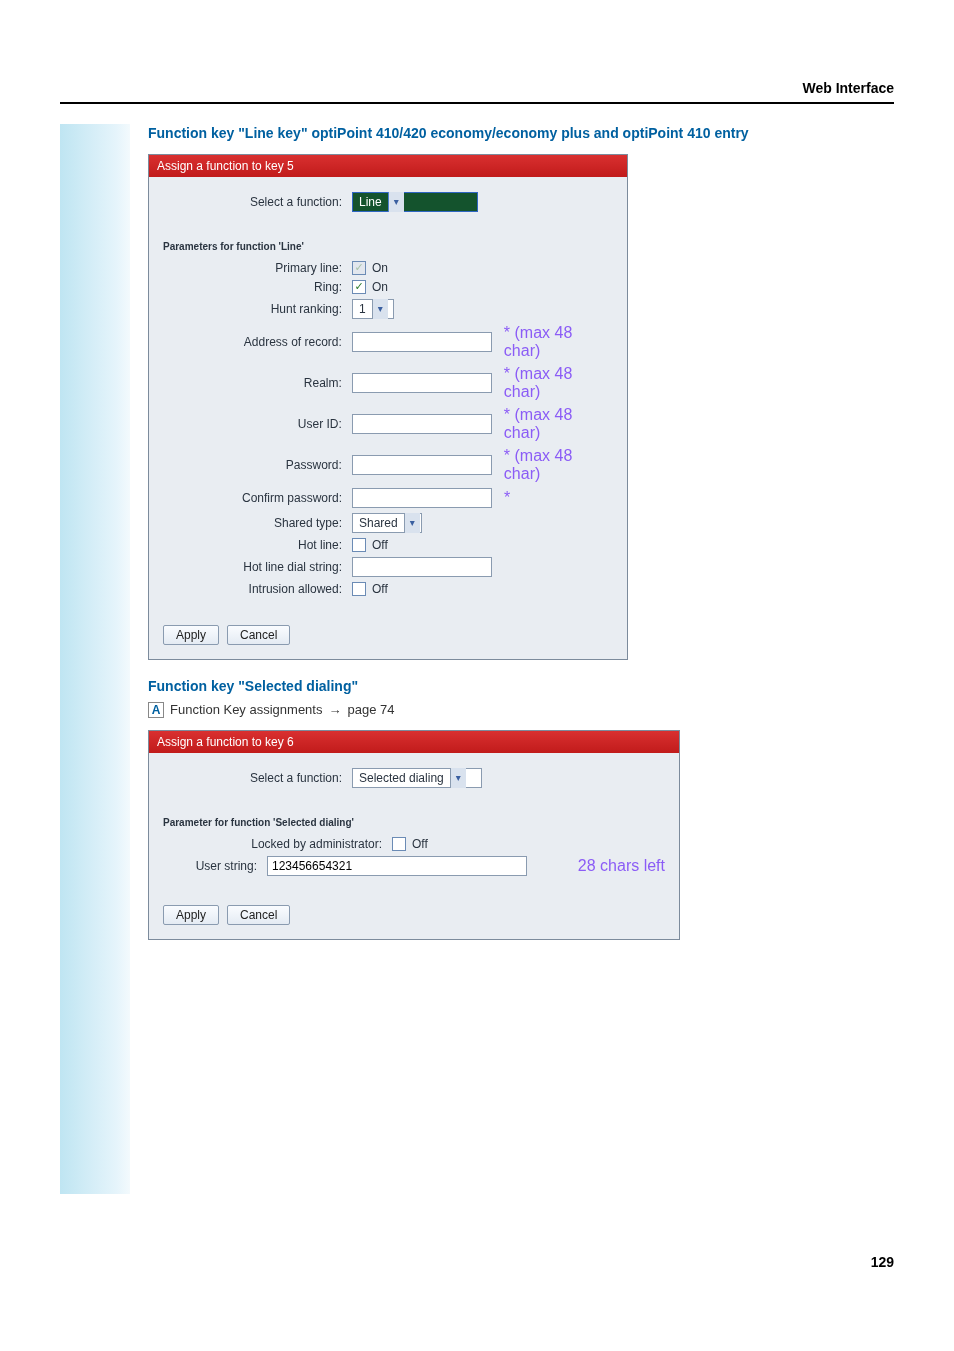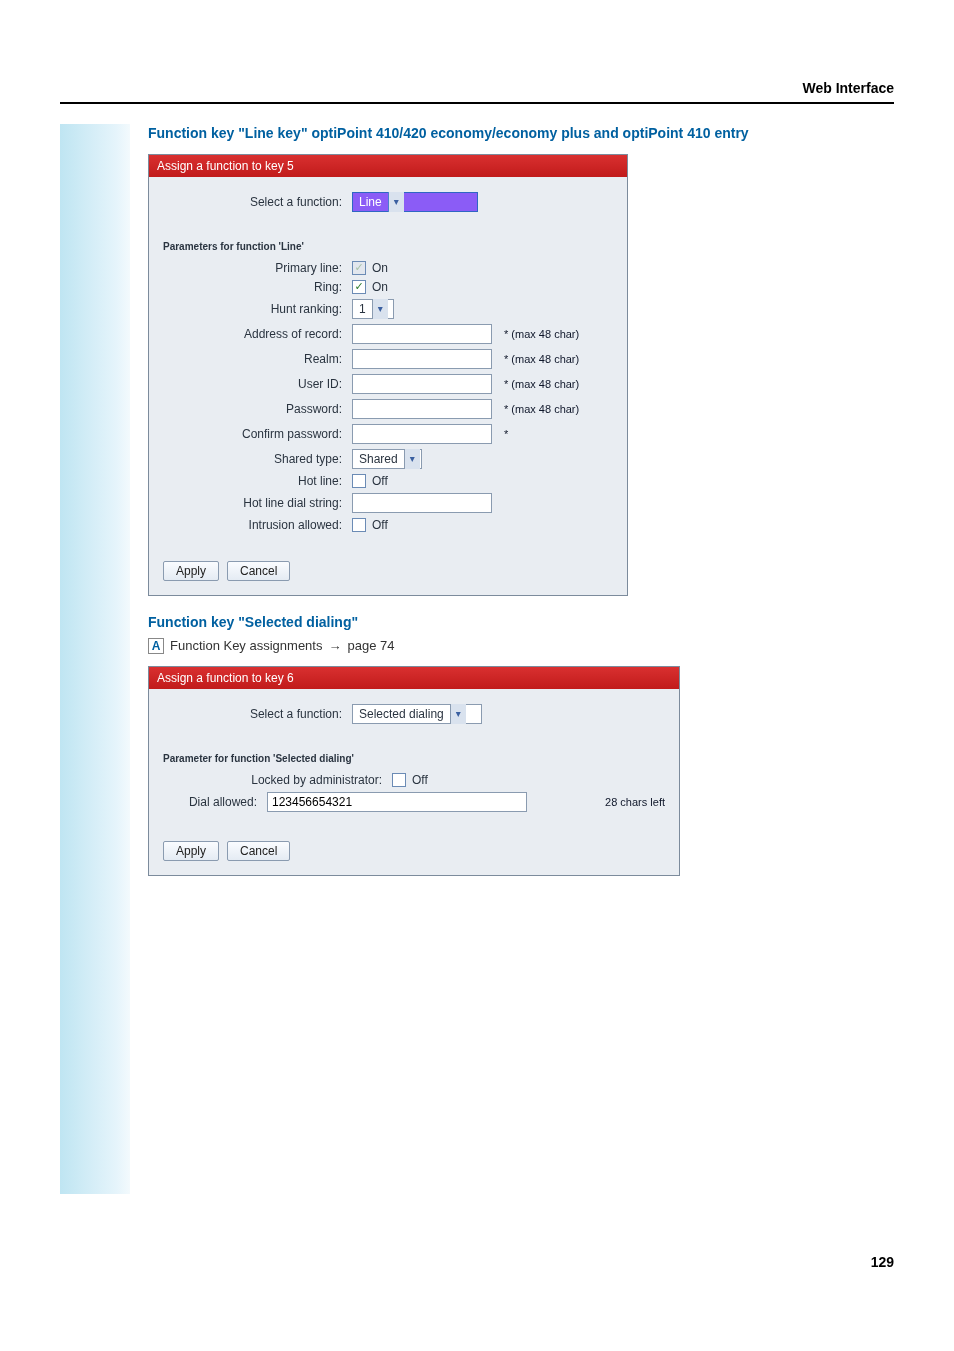--- a/index.html
+++ b/index.html
@@ -106,22 +106,22 @@
     padding-right: 10px;
     color: #2a3440;
     font-size: 12px;
   }
   .form-field {
     display: flex;
     align-items: center;
     gap: 6px;
   }
   .form-note {
-    font-size: 11px;
-    color: #0f172a;
+    font-size: 16px;
+    color: #8b5cf6;
     margin-left: 6px;
   }
   .sect-sub {
     color: #2a3440;
     font-weight: bold;
     font-size: 10px;
     padding: 10px 14px 4px 14px;
   }
   input[type="text"], input[type="password"] {
     border: 1px solid #8a9bb0;
@@ -142,21 +142,21 @@
   }
   .select-box {
     display: inline-flex;
     align-items: center;
     border: 1px solid #8a9bb0;
     background: #fff;
     height: 20px;
     font-size: 12px;
     padding: 0 0 0 6px;
   }
-  .select-box.sel-line { background: #8b5cf6; color: #fff; border-color: #2f66c3; }
+  .select-box.sel-line { background: #14532d; color: #fff; border-color: #2f66c3; }
   .select-box .sel-arrow {
     background: #d9e2ee;
     color: #3a5fa0;
     border-left: 1px solid #8a9bb0;
     width: 16px;
     height: 20px;
     line-height: 20px;
     text-align: center;
     margin-left: 6px;
     font-size: 10px;
@@ -362,21 +362,21 @@
         <div class="form-inner" style="padding-top:0;">
           <div class="form-row">
             <div class="form-label" style="width:205px;">Locked by administrator:</div>
             <div class="form-field">
               <span class="chk"></span>
               <span>Off</span>
             </div>
           </div>
 
           <div class="form-row">
-            <div class="form-label" style="width:80px;">Dial allowed:</div>
+            <div class="form-label" style="width:80px;">User string:</div>
             <div class="form-field" style="flex:1;">
               <input type="text" class="txt-long" value="123456654321" style="">
               <span class="form-note" style="margin-left:auto;">28 chars left</span>
             </div>
           </div>
         </div>
 
         <div class="btns">
           <button class="btn">Apply</button>
           <button class="btn">Cancel</button>

